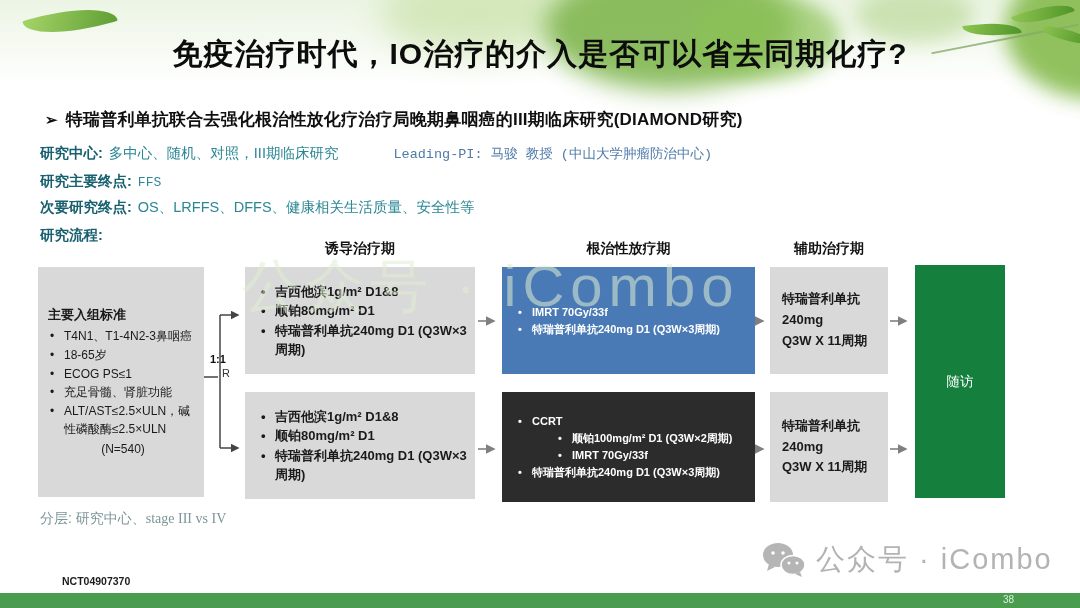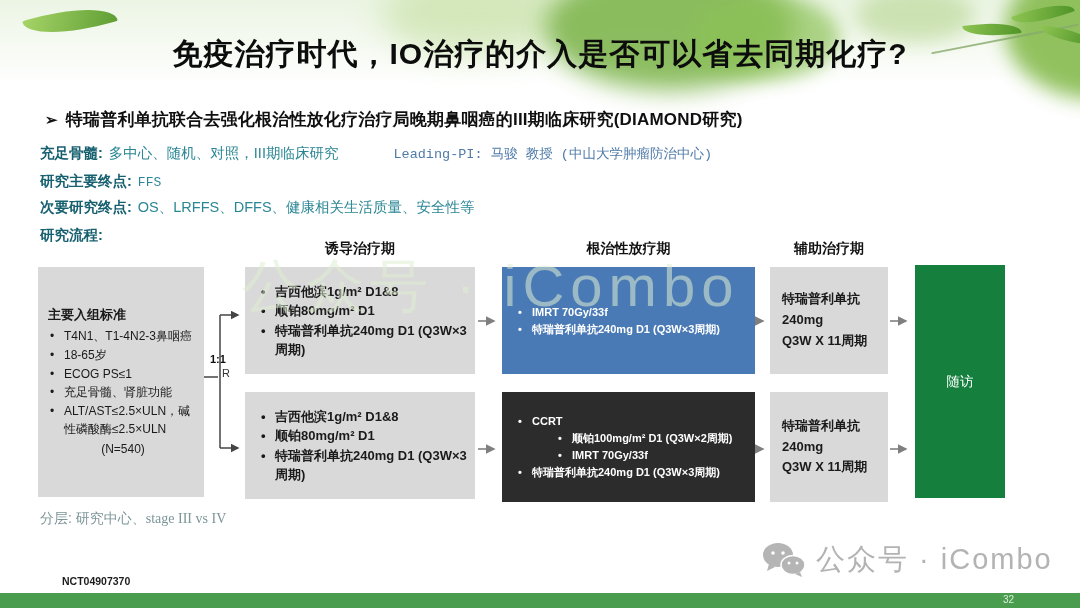--- a/index.html
+++ b/index.html
@@ -100,21 +100,21 @@
     <div class="leaf leaf-sharp1"></div>
   </div>
 
   <div class="title">免疫治疗时代，IO治疗的介入是否可以省去同期化疗?</div>
 
   <div class="study-line">
     <span class="marker">➢</span><span>特瑞普利单抗联合去强化根治性放化疗治疗局晚期鼻咽癌的III期临床研究(DIAMOND研究)</span>
   </div>
 
   <div class="meta meta-design">
-    <span class="lbl">充足骨髓:</span><span class="val">多中心、随机、对照，III期临床研究</span><span class="pi">Leading-PI: 马骏 教授 (中山大学肿瘤防治中心)</span>
+    <span class="lbl">研究中心:</span><span class="val">多中心、随机、对照，III期临床研究</span><span class="pi">Leading-PI: 马骏 教授 (中山大学肿瘤防治中心)</span>
   </div>
   <div class="meta meta-primary">
     <span class="lbl">研究主要终点:</span><span class="val mono-val">FFS</span>
   </div>
   <div class="meta meta-secondary">
     <span class="lbl">次要研究终点:</span><span class="val">OS、LRFFS、DFFS、健康相关生活质量、安全性等</span>
   </div>
   <div class="meta meta-flow">
     <span class="lbl">研究流程:</span>
   </div>
@@ -223,16 +223,16 @@
       <circle cx="21" cy="11" r="1.8" fill="#ffffff"></circle>
       <ellipse cx="31" cy="23" rx="12" ry="9.5" fill="#b5b5b5" stroke="#ffffff" stroke-width="1.5"></ellipse>
       <path d="M38,30 L40,35 L33,32 z" fill="#b5b5b5"></path>
       <circle cx="27" cy="21" r="1.5" fill="#ffffff"></circle>
       <circle cx="35" cy="21" r="1.5" fill="#ffffff"></circle>
     </svg>
     <span>公众号 · iCombo</span>
   </div>
 
   <div class="bottombar">
-    <span class="pagenum">32</span>
+    <span class="pagenum">38</span>
   </div>
 
 </div>
 
 </body></html>

